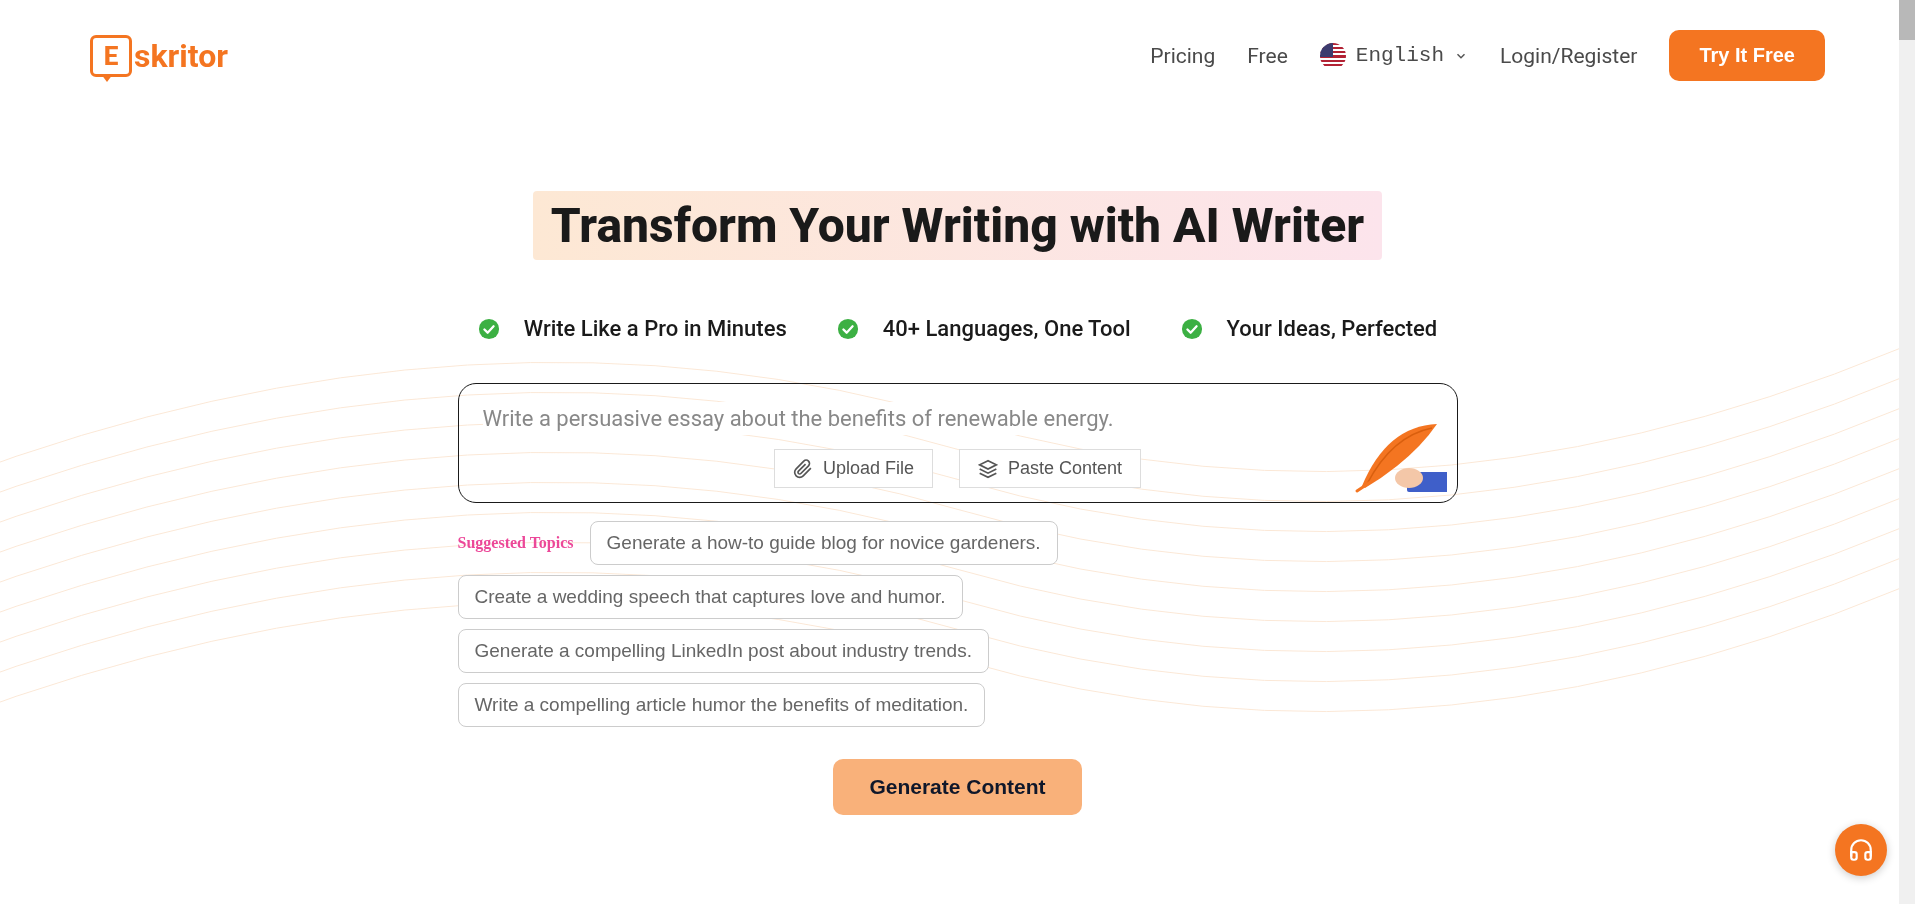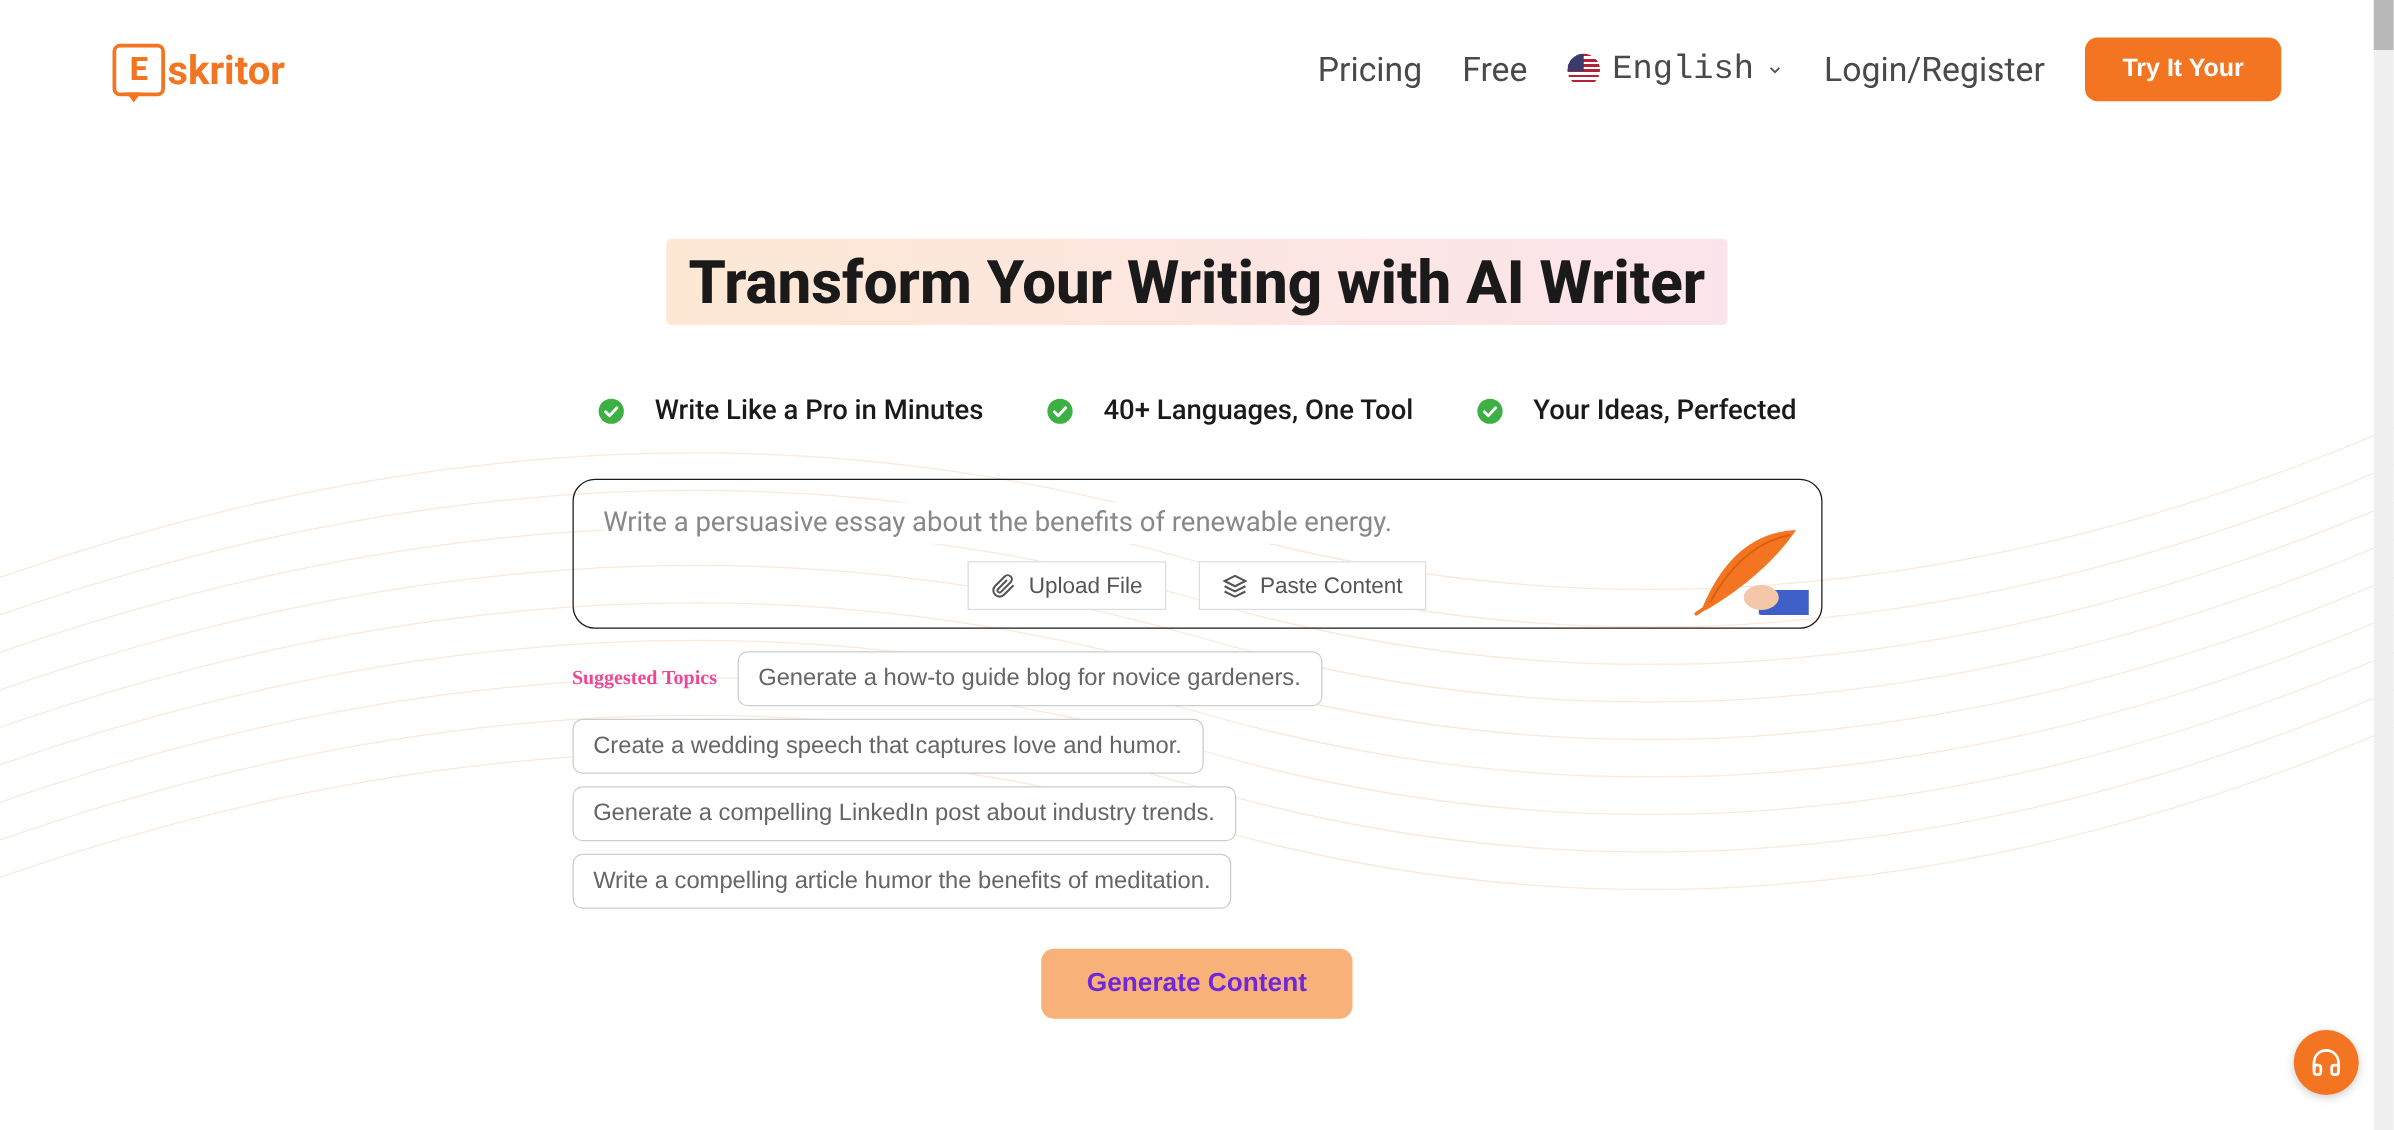--- a/index.html
+++ b/index.html
@@ -56,21 +56,21 @@
   font-size: 32px;
   margin-left: 2px;
 }
 .nav-right {
   display: flex;
   align-items: center;
   gap: 32px;
 }
 .nav-link {
   color: #4a4a4a;
-  font-size: 27px;
+  font-size: 21px;
   cursor: pointer;
 }
 .lang-selector {
   display: flex;
   align-items: center;
   gap: 10px;
   cursor: pointer;
   font-family: Liberation Mono, monospace;
 }
 .flag {
@@ -218,21 +218,21 @@
   color: #666;
   background: #fff;
   cursor: pointer;
 }
 
 
 .generate-btn {
   display: block;
   margin: 32px auto 0;
   background: #f9b17a;
-  color: #6d28d9;
+  color: #0f172a;
   font-size: 21px;
   font-weight: 600;
   padding: 16px 36px;
   border: none;
   border-radius: 10px;
   cursor: pointer;
 }
 
 
 .chat-widget {
@@ -311,21 +311,21 @@
     <a class="nav-link">Pricing</a>
     <a class="nav-link">Free</a>
     <div class="lang-selector">
       <span class="flag"></span>
       <span class="nav-link">English</span>
       <svg class="chevron-down" viewBox="0 0 24 24" fill="none" stroke="#555" stroke-width="2.5">
           <polyline points="6 9 12 15 18 9"></polyline>
         </svg>
     </div>
     <a class="nav-link">Login/Register</a>
-    <button class="try-free-btn">Try It Your</button>
+    <button class="try-free-btn">Try It Free</button>
   </nav>
 </header>
 
 <section class="hero">
   <h1 class="hero-title">Transform Your Writing with AI Writer</h1>
 
   <div class="features">
     <div class="feature">
       <svg class="check-icon" viewBox="0 0 24 24">
           <circle cx="12" cy="12" r="11" fill="#3cb043"></circle>

